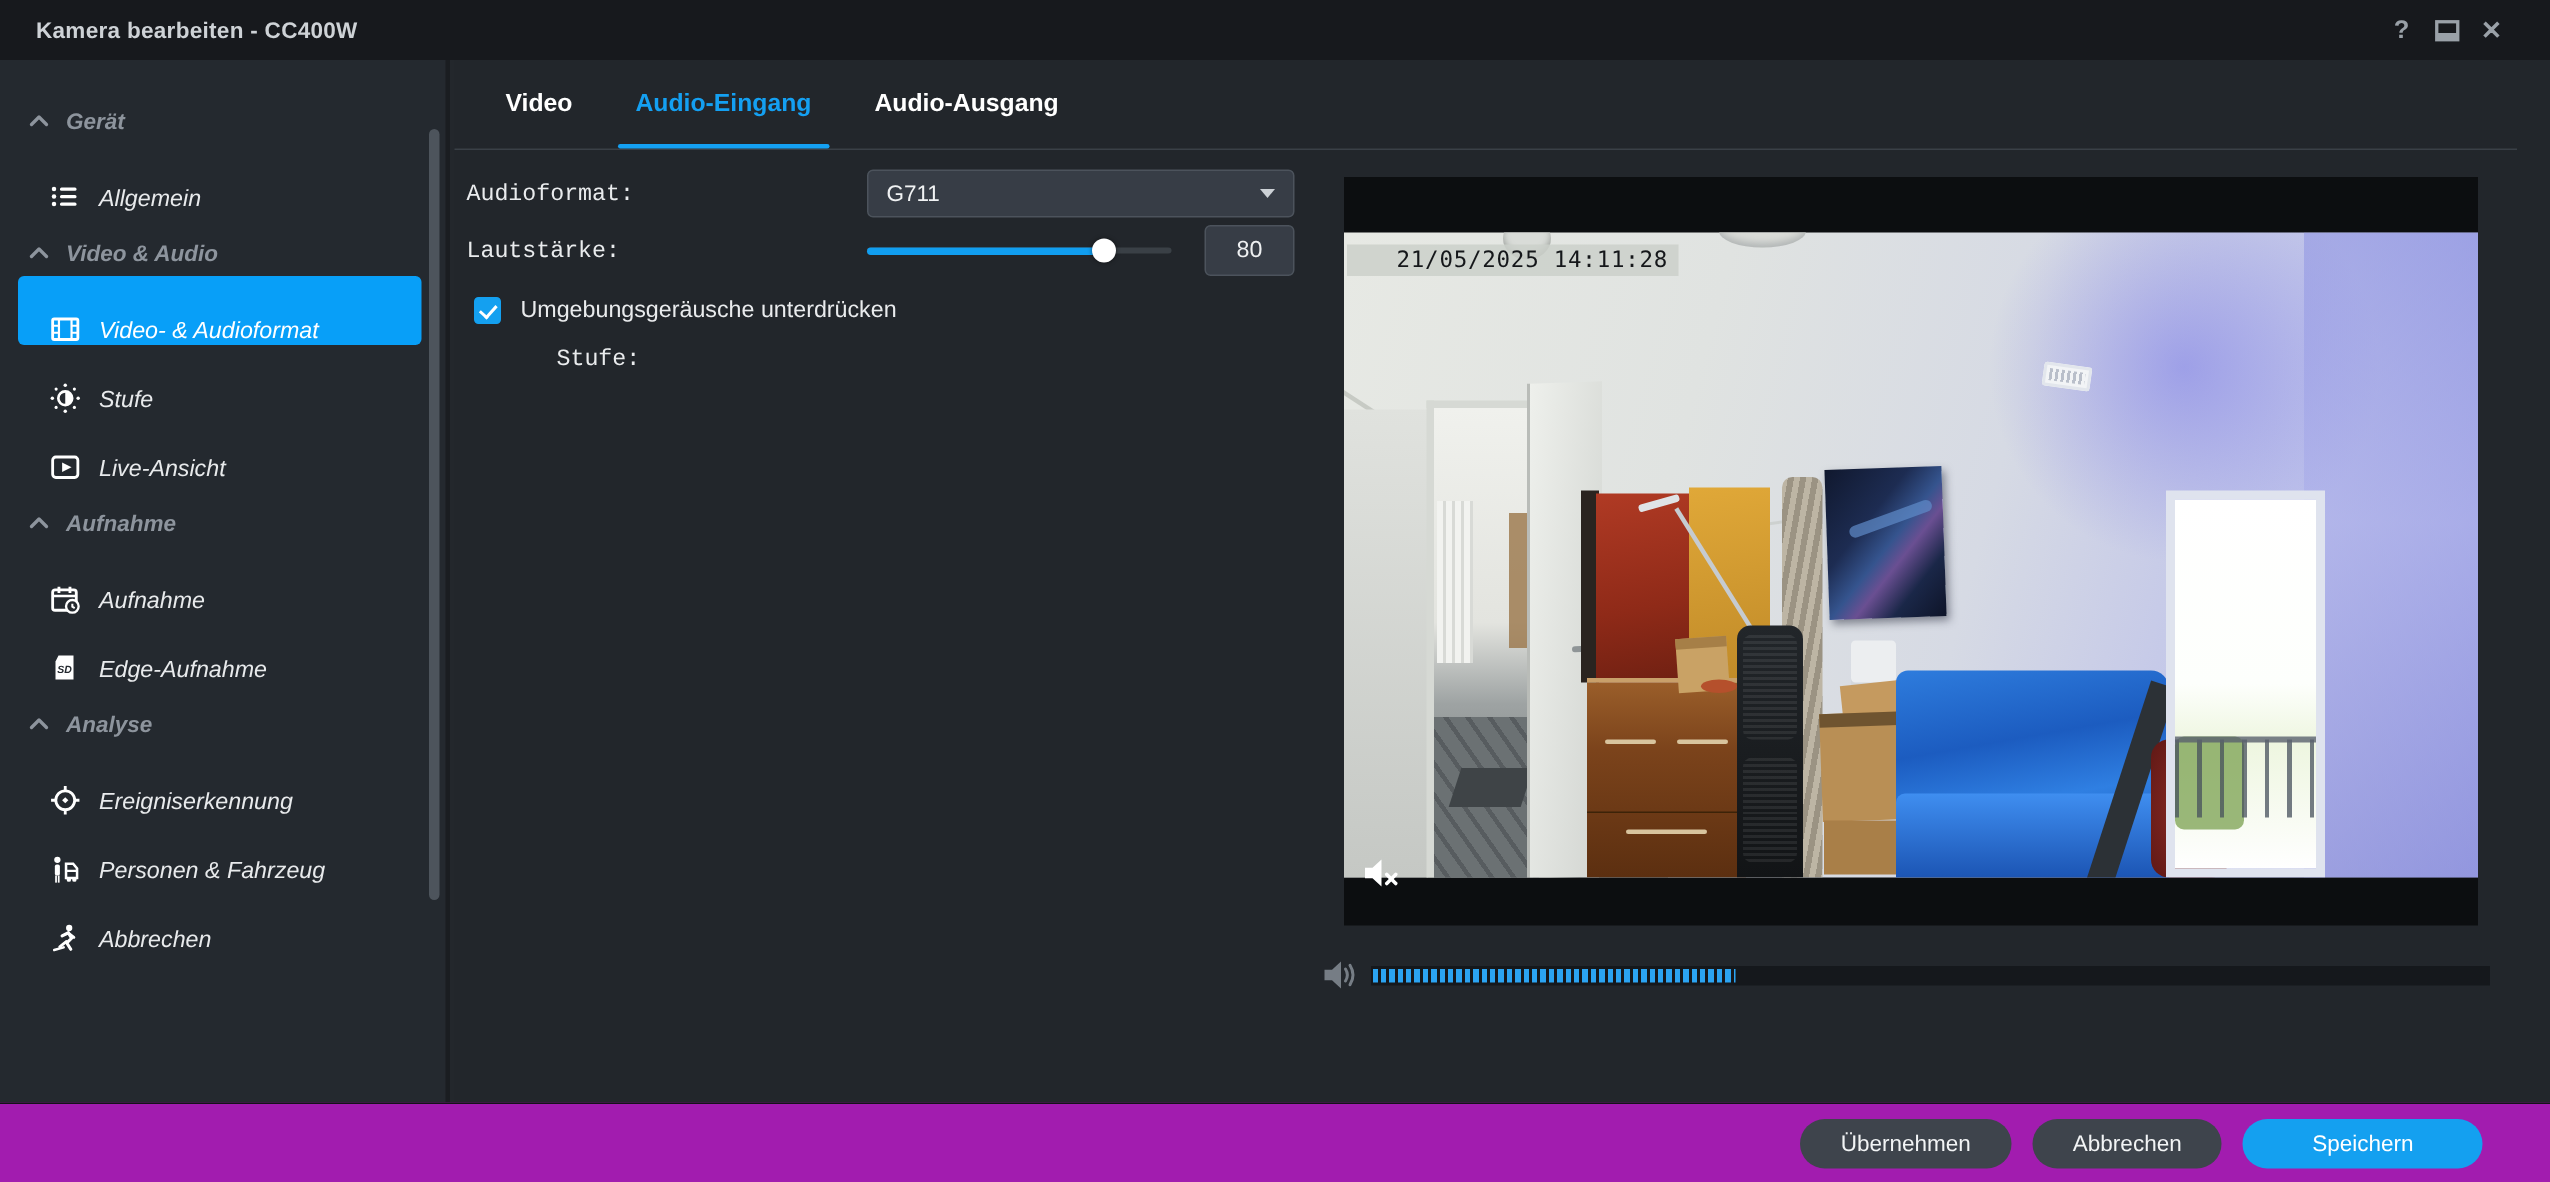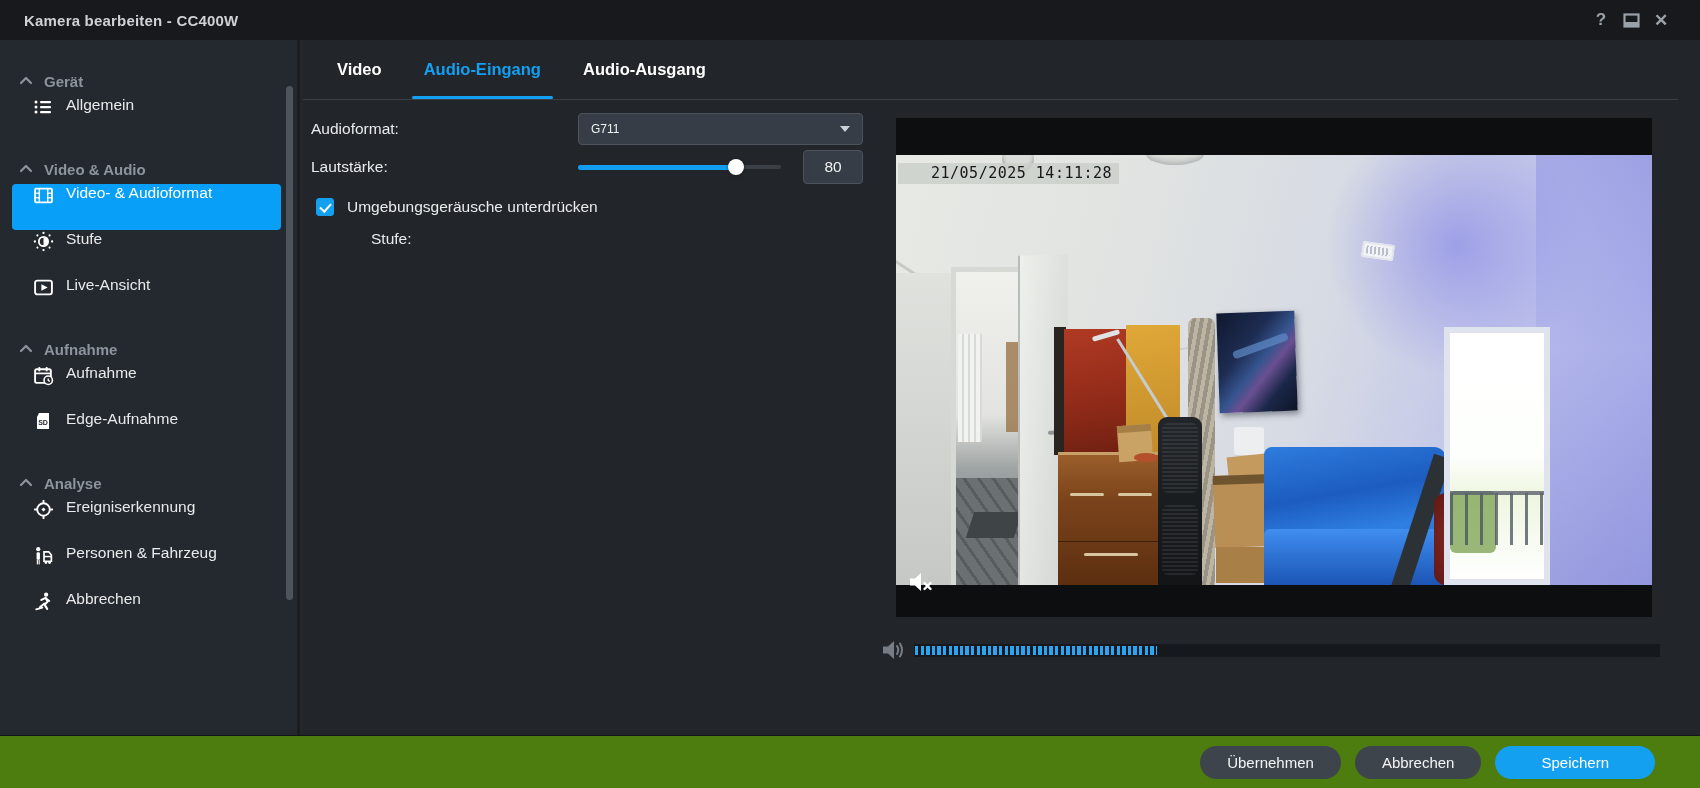--- a/index.html
+++ b/index.html
@@ -11,51 +11,51 @@
             display:flex;align-items:center;padding:0 24px;box-sizing:border-box;}
   .titlebar .title{font-size:15px;font-weight:bold;color:#ced2d6;letter-spacing:.2px;}
   .titlebar .spacer{flex:1;}
   .tb-btn{width:30px;height:30px;display:flex;align-items:center;justify-content:center;
           color:#9aa1a8;font-size:17px;font-weight:bold;cursor:pointer;}
   .tb-btn svg{display:block;}
 
   
   .sidebar{position:absolute;top:40px;left:0;width:300px;height:695px;background:#24292f;
            border-right:3px solid #1a1d21;box-sizing:border-box;padding-top:14px;overflow:hidden;}
-  .nav-section{margin-bottom:10px;}
+  .nav-section{margin-bottom:10px;font-style:italic;}
   .nav-header{height:30px;display:flex;align-items:center;padding-left:18px;cursor:pointer;
               color:#8d949d;font-size:15px;font-weight:bold;margin-top:12px;}
   .nav-header .chev{width:16px;height:16px;margin-right:10px;flex:none;}
-  .nav-item{height:46px;display:flex;align-items:flex-start;margin:0 16px 0 12px;border-radius:4px;
+  .nav-item{height:46px;display:flex;align-items:flex-end;margin:0 16px 0 12px;border-radius:4px;
             padding-left:20px;cursor:pointer;font-size:15.5px;color:#e8eaec;box-sizing:border-box;}
   .nav-item.selected{background:#089ff8;color:#fff;}
   .nav-icon{width:22px;height:22px;flex:none;margin-right:12px;display:flex;align-items:center;justify-content:center;}
   .nav-icon svg{display:block;}
   .sb-scrollbar{position:absolute;top:46px;right:4px;width:7px;height:514px;border-radius:4px;
                 background:#4d545c;cursor:pointer;}
 
   
   .content{position:absolute;top:40px;left:303px;right:0;bottom:53px;background:#22262b;}
   .tabs{height:59px;border-bottom:1px solid #3a4047;display:flex;align-items:stretch;
         padding-left:22px;margin-right:22px;}
   .tab{display:flex;align-items:center;padding:0 12px;margin-right:18px;font-size:16.5px;
        font-weight:bold;color:#fff;position:relative;cursor:pointer;}
   .tab.active{color:#14a0f2;}
   .tab.active::after{content:"";position:absolute;left:0;right:0;bottom:0;height:3px;
        background:#14a0f2;border-radius:2px;}
 
   
   .form{padding:12px 0 0 8px;width:580px;box-sizing:border-box;}
   .frow{display:flex;align-items:center;min-height:34px;margin-bottom:4px;}
-  .flabel{width:267px;font-size:15.5px;color:#e9ebed;flex:none;box-sizing:border-box;}
+  .flabel{width:267px;font-size:15.5px;color:#e9ebed;flex:none;box-sizing:border-box;font-family:Liberation Mono, monospace;}
   .flabel.indent{padding-left:60px;}
   .fcontrol{width:285px;display:flex;align-items:center;flex:none;}
   .dropdown{width:100%;height:32px;background:#373d46;border:1px solid #4c535c;border-radius:4px;
             display:flex;align-items:center;justify-content:space-between;padding:0 12px;
-            box-sizing:border-box;font-size:12px;color:#f0f2f3;cursor:pointer;gap:39px;}
+            box-sizing:border-box;font-size:15px;color:#f0f2f3;cursor:pointer;gap:39px;}
   .caret{width:0;height:0;border-left:5px solid transparent;border-right:5px solid transparent;
          border-top:6px solid #ccd1d6;}
   .slider{position:relative;flex:1;height:16px;margin-right:22px;cursor:pointer;}
   .slider .track{position:absolute;top:6px;left:0;right:0;height:4px;border-radius:2px;background:#3a4046;}
   .slider .fill{position:absolute;top:5.5px;left:0;height:5px;border-radius:3px;background:#119ef0;}
   .slider .thumb{position:absolute;top:0;width:16px;height:16px;border-radius:50%;background:#fff;
                  transform:translateX(-8px);box-shadow:0 0 3px rgba(0,0,0,.5);cursor:grab;}
   .valuebox{width:58px;height:32px;background:#373d46;border:1px solid #4c535c;border-radius:4px;
             display:flex;align-items:center;justify-content:center;font-size:15.5px;color:#eef0f1;flex:none;}
   .checkrow{display:flex;align-items:center;margin:14px 0 6px;padding-left:5px;}
@@ -158,21 +158,21 @@
         font-family:"DejaVu Sans Mono",monospace;font-size:15px;padding:1px 7px 2px;letter-spacing:.5px;}
   .mute-overlay{position:absolute;left:13px;bottom:24px;width:30px;height:22px;cursor:pointer;}
 
   .meter-row{display:flex;align-items:center;margin-top:21px;}
   .meter-speaker{width:24px;height:24px;margin-right:9px;flex:none;cursor:pointer;}
   .meter-track{width:746px;height:13px;background:#15181c;display:flex;align-items:center;
         padding:0 1px;box-sizing:border-box;}
   .meter-fill{height:9px;background:repeating-linear-gradient(90deg,#2ba4f2 0 3.5px,transparent 3.5px 5.6px);}
 
   
-  .footer{position:absolute;bottom:0;left:0;width:100%;height:53px;background:#4d7c0f;
+  .footer{position:absolute;bottom:0;left:0;width:100%;height:53px;background:#a21caf;
         border-top:1px solid #121417;display:flex;align-items:center;justify-content:flex-end;
         padding-right:45px;box-sizing:border-box;gap:14px;}
   .btn{height:33px;border-radius:17px;background:#3e444c;color:#f2f4f5;font-size:15px;
         display:flex;align-items:center;justify-content:center;padding:0 27px;cursor:pointer;
         font-family:"Liberation Sans",sans-serif;border:none;}
   .btn.primary{background:#14a0f0;color:#fff;padding:0 46px;}
 </style>
 </head>
 <body>
 

